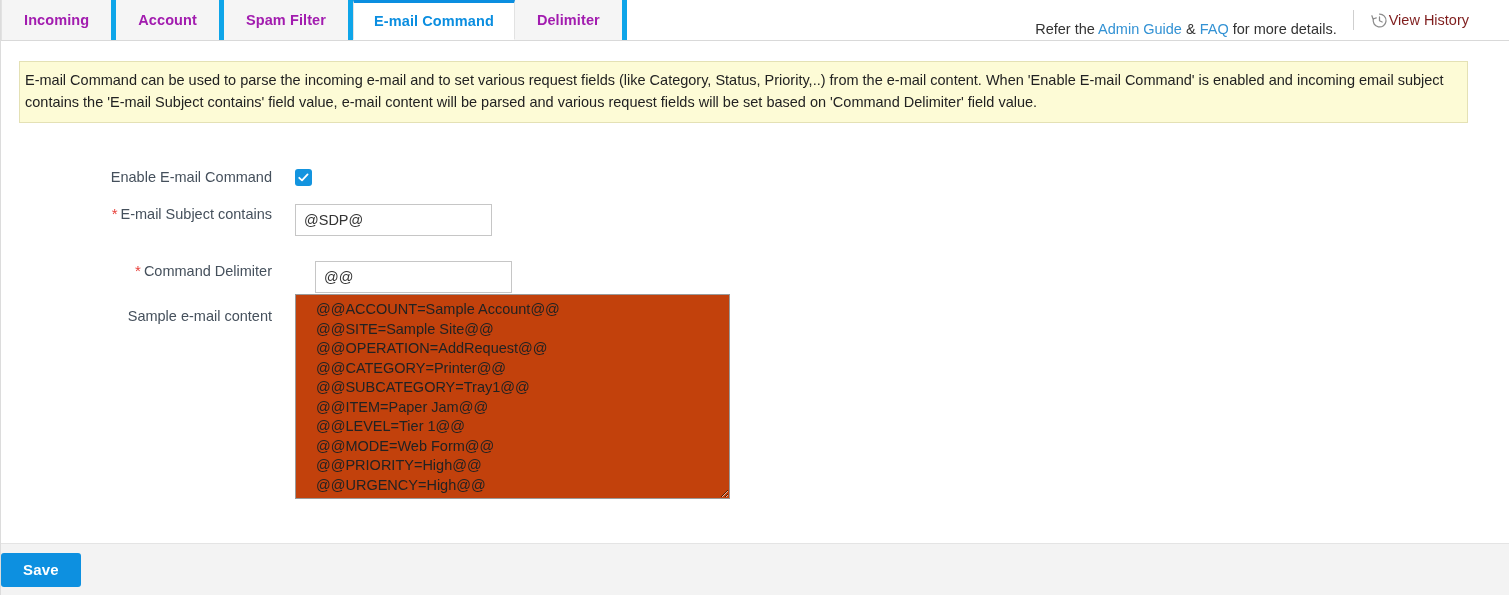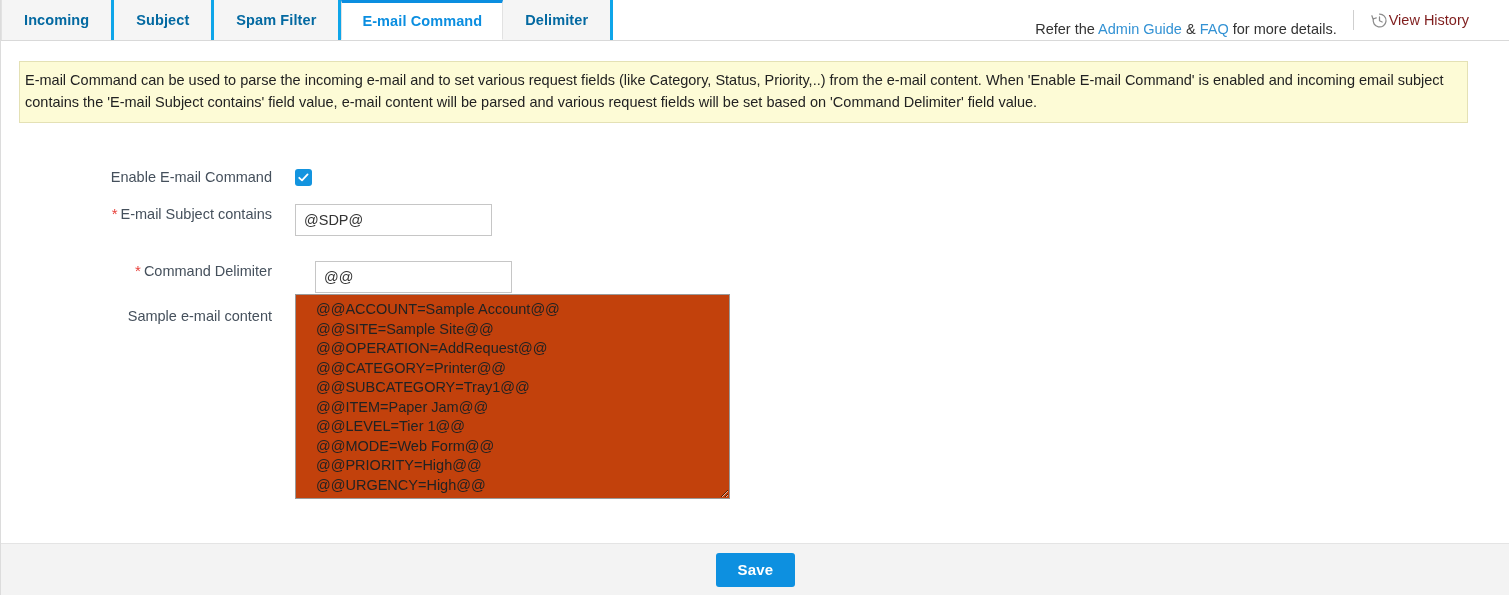--- a/index.html
+++ b/index.html
@@ -47,24 +47,24 @@
   }
   .tab {
     position: relative;
     display: flex;
     align-items: center;
     justify-content: center;
     padding: 0 22px;
     height: 40px;
     box-sizing: border-box;
     background: #f5f5f5;
-    border-right: 3px solid #0ea5e9;
+    border-right: 5px solid #0ea5e9;
     font-size: 14.5px;
     font-weight: bold;
-    color: #0369a1;
+    color: #a21caf;
     cursor: pointer;
     white-space: nowrap;
     letter-spacing: 0.1px;
   }
   .tab:first-child {
     border-left: 1px solid #e2e2e2;
   }
   .tab.active {
     background: #ffffff;
     color: #0b8ee0;
@@ -224,21 +224,21 @@
     position: absolute;
     left: 0;
     bottom: 0;
     width: 1509px;
     height: 52px;
     background: #f3f3f3;
     border-top: 1px solid #e4e4e4;
     box-sizing: border-box;
     display: flex;
     align-items: center;
-    justify-content: center;
+    justify-content: flex-start;
   }
   #save-button {
     background: #0d90e0;
     color: #ffffff;
     border: none;
     font-family: "Liberation Sans", sans-serif;
     font-size: 15px;
     font-weight: bold;
     padding: 0 22px;
     height: 34px;
@@ -249,21 +249,21 @@
   }
 </style>
 </head>
 <body>
 
 <div id="page">
 
   <div id="tabbar">
     <div class="tabs">
       <div class="tab">Incoming</div>
-      <div class="tab">Subject</div>
+      <div class="tab">Account</div>
       <div class="tab">Spam Filter</div>
       <div class="tab active">E-mail Command</div>
       <div class="tab">Delimiter</div>
     </div>
 
     <div id="header-right">
       <span id="refer-text"><span>Refer the </span><a>Admin Guide</a><span> &amp; </span><a>FAQ</a><span> for more details.</span></span>
       <span class="hdr-sep"></span>
       <span id="view-history">
         <span>

